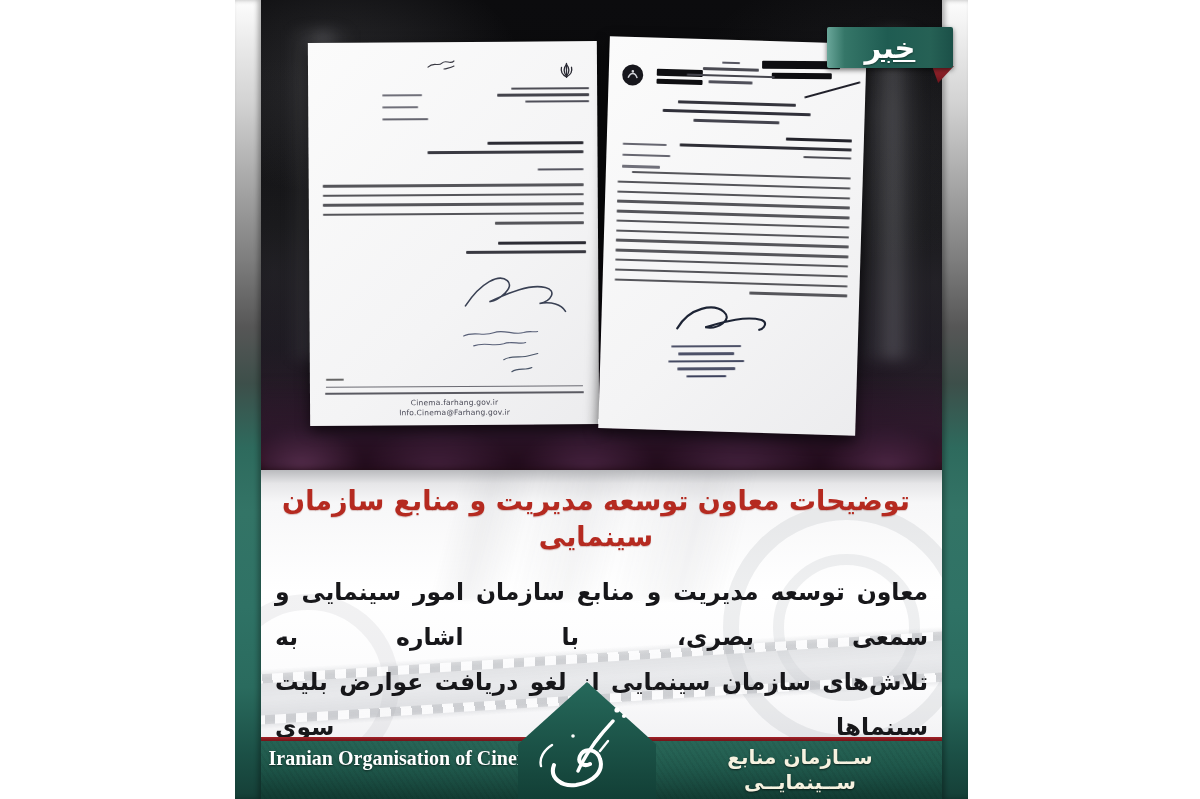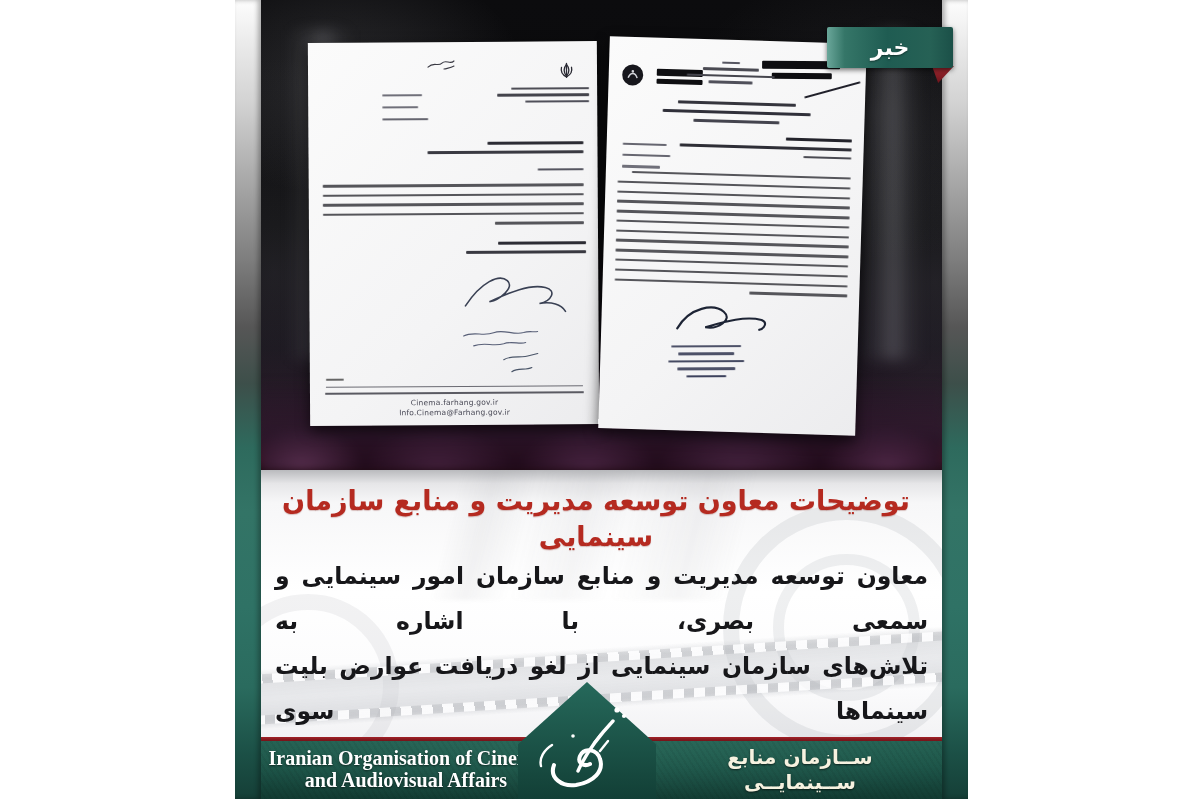--- a/index.html
+++ b/index.html
@@ -44,22 +44,22 @@
       radial-gradient(100px 62px at 92% 98%, rgba(120,66,112,.5), transparent 66%),
       linear-gradient(180deg,transparent 0%, rgba(45,22,44,.55) 55%, rgba(28,10,26,.92) 100%);}
 
   
   .badge{
     position:absolute;left:592px;top:27px;width:126px;height:41px;z-index:7;
     background:linear-gradient(90deg,#6aa79a 0%,#357668 14%,#1f5c52 48%,#266155 82%,#1b5048 100%);
     display:flex;align-items:center;justify-content:center;
     border-radius:2px;box-shadow:0 2px 5px rgba(0,0,0,.55);
   }
-  .badge span{color:#fff;font-size:22px;font-weight:bold;letter-spacing:3px;
-    text-shadow:0 1px 2px rgba(0,0,0,.45);direction:rtl;}
+  .badge span{color:#fff;font-size:29px;font-weight:bold;letter-spacing:3px;
+    text-shadow:0 1px 2px rgba(0,0,0,.45);direction:rtl;text-decoration:underline;}
   .badge-fold{
     position:absolute;left:697px;top:66px;width:22px;height:17px;z-index:6;
     clip-path:polygon(0 0,100% 0,28% 100%);
     background:linear-gradient(180deg,#a62a33,#6d141b);
   }
 
   
   .doc{position:absolute;background:linear-gradient(135deg,#fbfbfb 0%,#f4f4f5 60%,#ececee 100%);
     box-shadow:0 5px 14px rgba(0,0,0,.65);z-index:2;}
   .doc1{left:74px;top:42px;width:289px;height:383px;transform:rotate(-.35deg);}
@@ -88,21 +88,21 @@
     background:linear-gradient(180deg,rgba(190,192,197,0) 0%,rgba(183,186,191,.5) 16%,
       rgba(214,216,220,.62) 50%,rgba(178,181,187,.48) 86%,rgba(190,192,197,0) 100%);}
   .filmstrip::before,.filmstrip::after{content:"";position:absolute;left:0;right:0;height:9px;
     background:repeating-linear-gradient(90deg,rgba(253,253,254,.95) 0 11px,rgba(138,141,147,.28) 11px 21px);}
   .filmstrip::before{top:5px;}
   .filmstrip::after{bottom:5px;}
 
   .headline{position:absolute;left:20px;right:31px;top:13px;text-align:center;direction:rtl;
     color:#b52a20;font-size:27px;font-weight:bold;line-height:36px;
     text-shadow:0 1px 1px rgba(120,20,10,.25);}
-  .bodytext{position:absolute;left:14px;right:14px;top:84px;direction:rtl;color:#17171a;
+  .bodytext{position:absolute;left:14px;right:14px;top:100px;direction:rtl;color:#17171a;
     font-size:23.5px;font-weight:bold;line-height:45px;}
   .bodytext .just{text-align:justify;text-align-last:justify;}
   .bodytext .last{text-align:right;}
 
   .redline{position:absolute;left:26px;top:737px;width:681px;height:4px;z-index:3;
     background:linear-gradient(180deg,#a22228,#741318);}
 
   
   .footer{position:absolute;left:0;top:741px;width:733px;height:58px;z-index:2;
     background:
@@ -276,21 +276,20 @@
       <div class="last">شهرداری‌ها خبر داد.</div>
     </div>
   </div>
 
   <div class="redline"></div>
 
   <div class="footer"></div>
 
   <div class="org-en">
     <div>Iranian Organisation of Cinema</div>
-    <div>and Audiovisual Affairs</div>
   </div>
 
   <svg class="logo" viewBox="0 0 138 120">
     <defs>
       <linearGradient id="tg" x1="0" y1="0" x2="0" y2="1">
         <stop offset="0" stop-color="#26695b"></stop>
           <stop offset="1" stop-color="#123f36"></stop>
       </linearGradient>
     </defs>
     <path d="M69 3 L190 112 L190 120 L-52 120 L-52 112 Z" fill="url(#tg)"></path>

